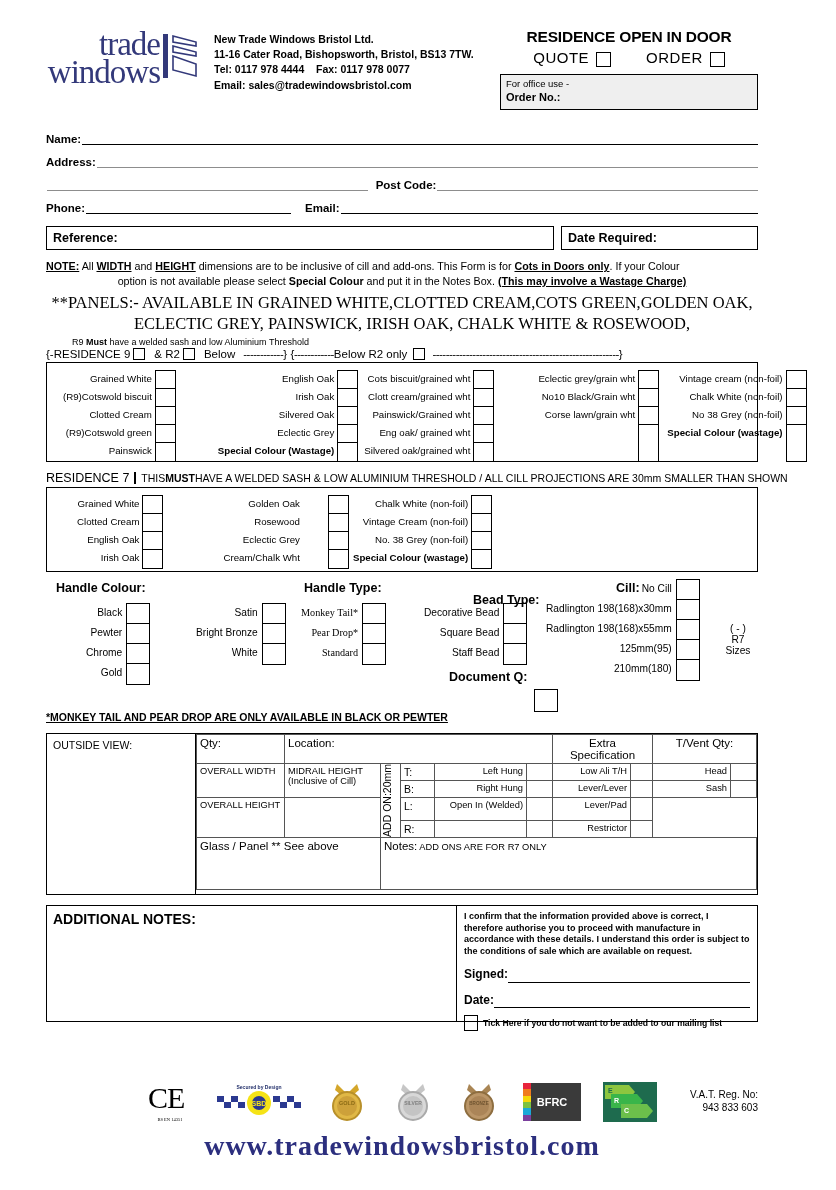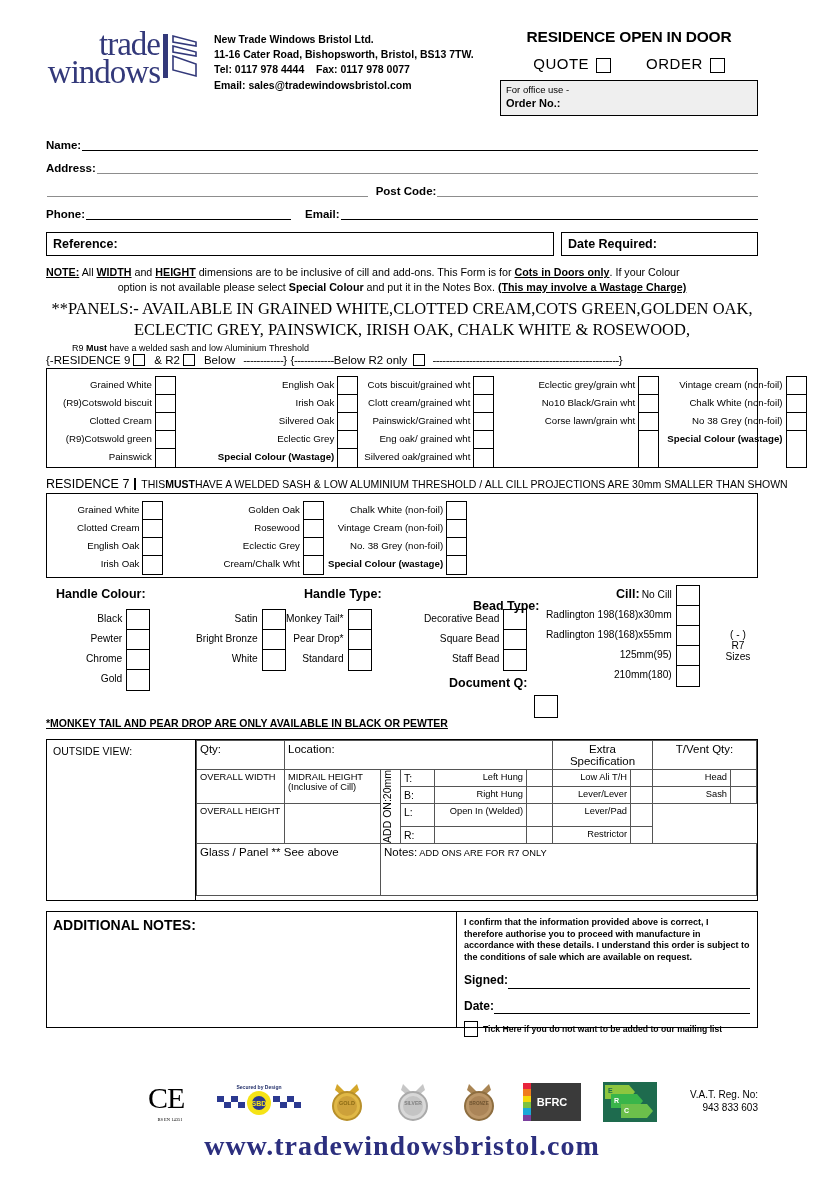--- a/index.html
+++ b/index.html
@@ -20,21 +20,21 @@
   .logo { color:#33397a; font-family:"Liberation Serif", serif; line-height:0.86; position:relative; }
   .logo .l1 { font-size:33px; letter-spacing:-1px; display:block; text-align:right; padding-right:46px;}
   .logo .l2 { font-size:33px; letter-spacing:-1px; display:block; text-align:right; padding-right:46px;}
   .logo-mark { position:absolute; right:4px; top:2px; width:40px; height:48px; }
 
   .company { flex:1; padding-left:8px; padding-top:6px; font-size:10.5px; font-weight:bold; line-height:1.45; }
   .company div { white-space:pre; }
 
   .title-block { width:258px; flex:none; text-align:center; padding-top:2px; }
   .title-block .main-title { font-size:15.5px; font-weight:bold; letter-spacing:-0.2px; white-space:nowrap;}
-  .qo-row { display:flex; justify-content:center; gap:35px; align-items:center; margin-top:9px; font-size:15px; }
+  .qo-row { display:flex; justify-content:center; gap:35px; align-items:center; margin-top:3px; font-size:15px; }
   .qo-row span { letter-spacing:0.5px; }
   .cb { display:inline-block; border:1.6px solid #000; background:#fff; vertical-align:middle; }
   .cb-lg { width:15px; height:15px; margin-left:7px; }
   .office-box { border:1.4px solid #000; background:#efefef; margin-top:7px; padding:3px 5px 4px 5px; text-align:left; font-size:9.5px; line-height:1.35;}
   .office-box .b { font-weight:bold; font-size:11px; }
 
   
   .fields { padding: 12px 46px 0 46px; font-size:11.5px; font-weight:bold; }
   .frow { display:flex; align-items:flex-end; margin-top:10px; }
   .flabel { white-space:nowrap; }
@@ -310,21 +310,21 @@
             <div>English Oak</div>
             <div>Irish Oak</div>
           </div>
           <div class="boxes">
             <div></div>
             <div></div>
             <div></div>
             <div></div>
           </div>
         </div>
-        <div class="col" style="margin-left: 60px;">
+        <div class="col" style="margin-left: 60px; gap: 25px;">
           <div class="labels">
             <div>Golden Oak</div>
             <div>Rosewood</div>
             <div>Eclectic Grey</div>
             <div>Cream/Chalk Wht</div>
           </div>
           <div class="boxes">
             <div></div>
             <div></div>
             <div></div>
@@ -380,21 +380,21 @@
             <div></div>
             <div></div>
             <div></div>
           </div>
         </div>
     </div>
 
     <div class="opt-grp" style="left:258px; top:0;">
       <div class="opt-title">Handle Type:</div>
     </div>
-    <div class="opt-grp" style="left:240px; top:22px;">
+    <div class="opt-grp" style="left:255px; top:22px;font-family:Liberation Serif, serif;">
       <div class="og-inner">
           <div class="labels" id="ht-labels">
             <div>Monkey Tail*</div>
             <div>Pear Drop*</div>
             <div>Standard</div>
           </div>
           <div class="boxes" id="ht-boxes">
             <div></div>
             <div></div>
             <div></div>

